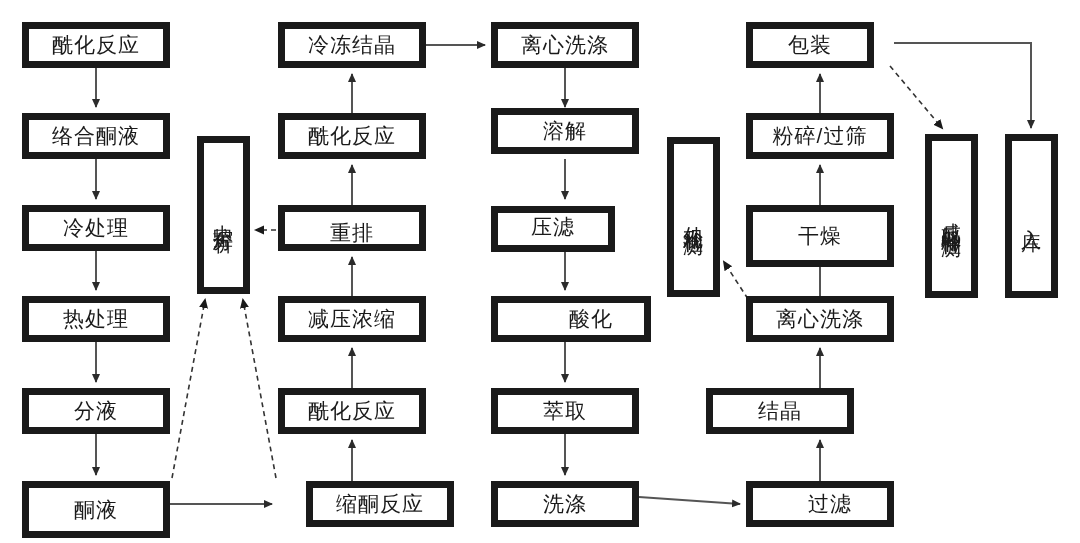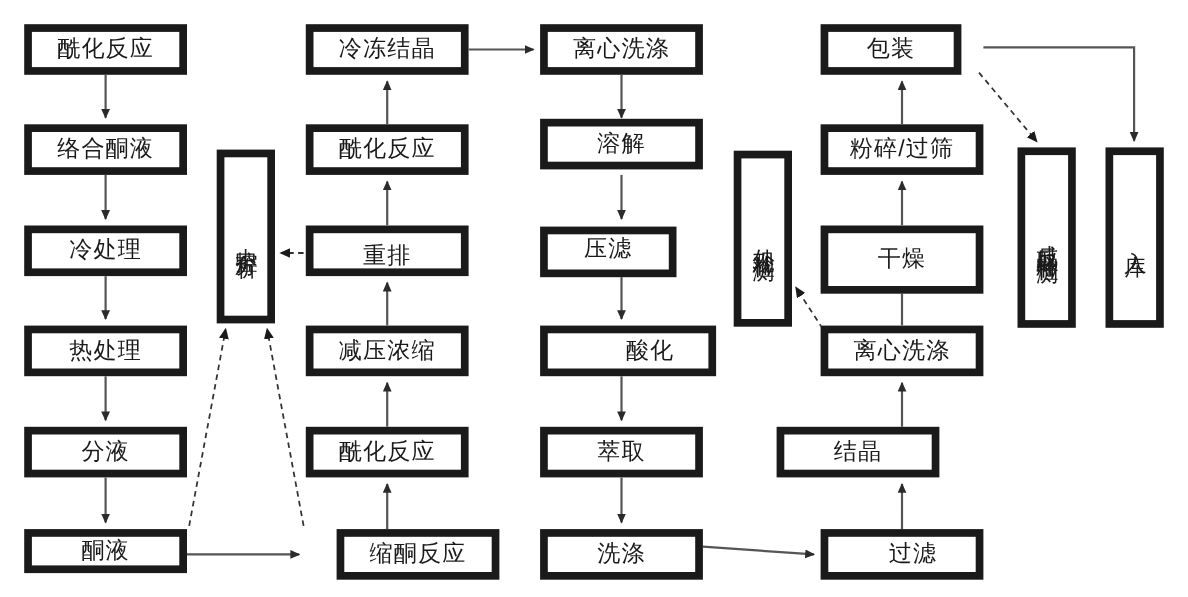--- a/index.html
+++ b/index.html
@@ -91,21 +91,21 @@
       </div>
       <div class="node" style="left: 22px; top: 205px; width: 148px; height: 46px; border-color: rgb(26, 26, 26);">
         <span class="lbl">冷处理</span>
       </div>
       <div class="node" style="left: 22px; top: 296px; width: 148px; height: 46px; border-color: rgb(26, 26, 26);">
         <span class="lbl">热处理</span>
       </div>
       <div class="node" style="left: 22px; top: 388px; width: 148px; height: 46px; border-color: rgb(26, 26, 26);">
         <span class="lbl">分液</span>
       </div>
-      <div class="node" style="left: 22px; top: 481px; width: 148px; height: 40px; border-color: rgb(26, 26, 26);">
+      <div class="node" style="left: 22px; top: 481px; width: 148px; height: 57px; border-color: rgb(26, 26, 26);">
         <span class="lbl">酮液</span>
       </div>
       <div class="node vertical" style="left: 197px; top: 136px; width: 53px; height: 158px; border-color: rgb(26, 26, 26);">
         <span class="lbl">中控分析</span>
       </div>
       <div class="node" style="left: 278px; top: 22px; width: 148px; height: 46px; border-color: rgb(26, 26, 26); justify-content: center;">
         <span class="lbl">冷冻结晶</span>
       </div>
       <div class="node" style="left: 278px; top: 113px; width: 148px; height: 46px; border-color: rgb(26, 26, 26);">
         <span class="lbl">酰化反应</span>

